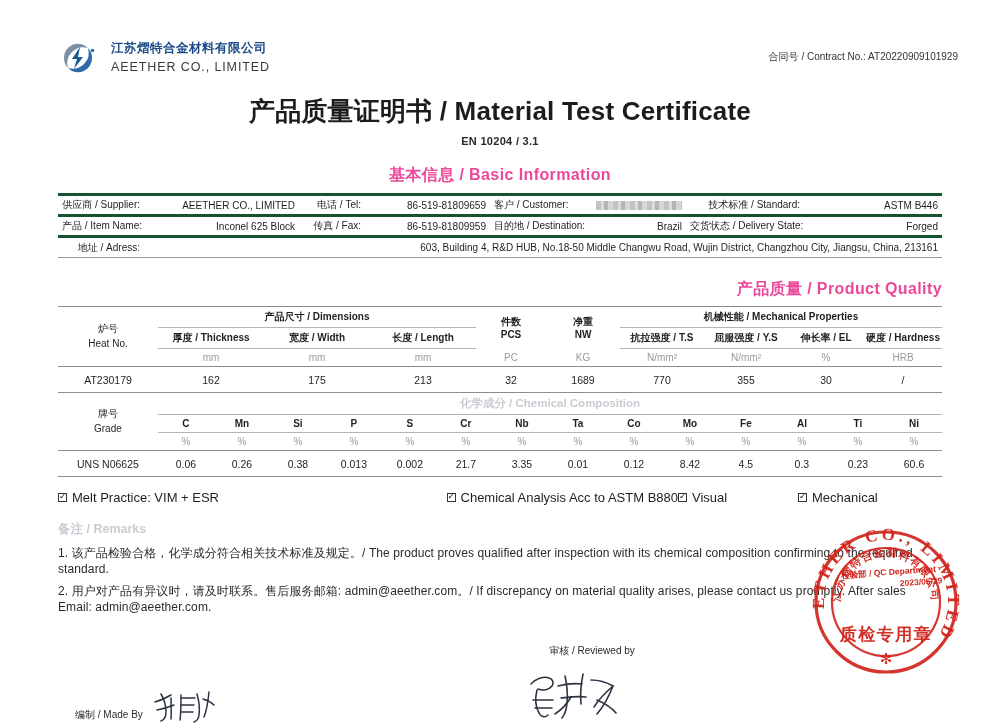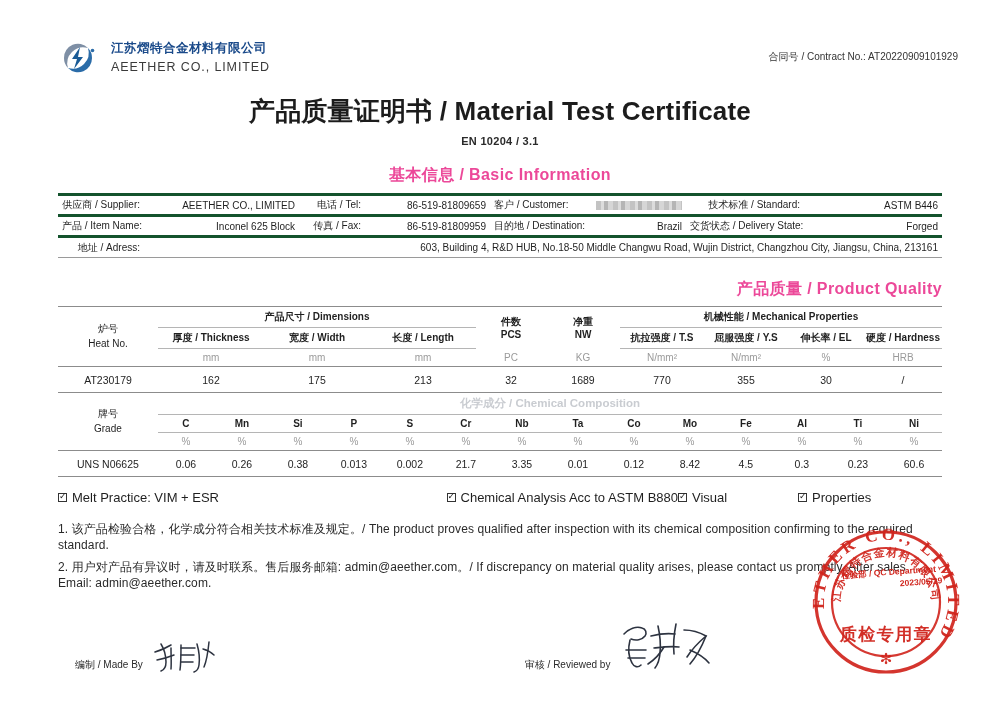--- a/index.html
+++ b/index.html
@@ -326,25 +326,26 @@
       <div class="chk" style="width: 320px; justify-content: flex-end;">
         <span class="box"></span>
         <span>Chemical Analysis Acc to ASTM B880</span>
       </div>
       <div class="chk" style="width: 120px; text-align: center;">
         <span class="box"></span>
         <span>Visual</span>
       </div>
       <div class="chk" style="width: auto;">
         <span class="box"></span>
-        <span>Properties</span>
+        <span>Mechanical</span>
       </div>
     </div>
 
   <div class="remarks">
+    <div class="remarks-title">备注 / Remarks</div>
     <div class="remark-line">1. 该产品检验合格，化学成分符合相关技术标准及规定。/ The product proves qualified after inspection with its chemical composition confirming to the required standard.</div>
     <div class="remark-line">2. 用户对产品有异议时，请及时联系。售后服务邮箱: admin@aeether.com。/ If discrepancy on material quality arises, please contact us promptly. After sales Email: admin@aeether.com.</div>
   </div>
 
   <div class="signs">
     <div class="sign-block" style="margin-left:17px;">
       <span class="sign-label">编制 / Made By</span>
       <span class="sign-img">
         <svg width="78" height="40" viewBox="0 0 78 40">
           <g fill="none" stroke="#2d3340" stroke-width="1.5" stroke-linecap="round">
@@ -354,21 +355,21 @@
             <path d="M20 12c0 8 .5 15 0 21"></path>
             <path d="M30 9c0 9 0 18-1 25"></path>
             <path d="M30 12h14M30 19h13M30 26h12"></path>
             <path d="M46 8c2 7 3 14 2 21-.5 4-2 6-5 7"></path>
             <path d="M52 13c4 1 8 3 11 6"></path>
             <path d="M58 6c-1 10-2 18-5 25"></path>
           </g>
         </svg>
       </span>
     </div>
-    <div class="sign-block" style="margin-left:296px;">
+    <div class="sign-block" style="margin-left:296px;flex-direction:column;">
       <span class="sign-label">审核 / Reviewed by</span>
       <span class="sign-img wide">
         <svg width="110" height="56" viewBox="0 0 110 56">
           <g fill="none" stroke="#2d3340" stroke-width="1.6" stroke-linecap="round">
             <path d="M6 14c5-5 12-8 18-6 4 1 5 5 3 8-3 4-9 5-14 3"></path>
             <path d="M12 20c-2 8-2 16 2 23 2 4 6 5 9 2"></path>
             <path d="M8 30h20M10 38h17"></path>
             <path d="M30 44c6-4 12-10 16-17"></path>
             <path d="M40 6c2 9 3 18 2 27-.4 6-2 11-5 15"></path>
             <path d="M33 16c8-2 16-3 24-2"></path>

